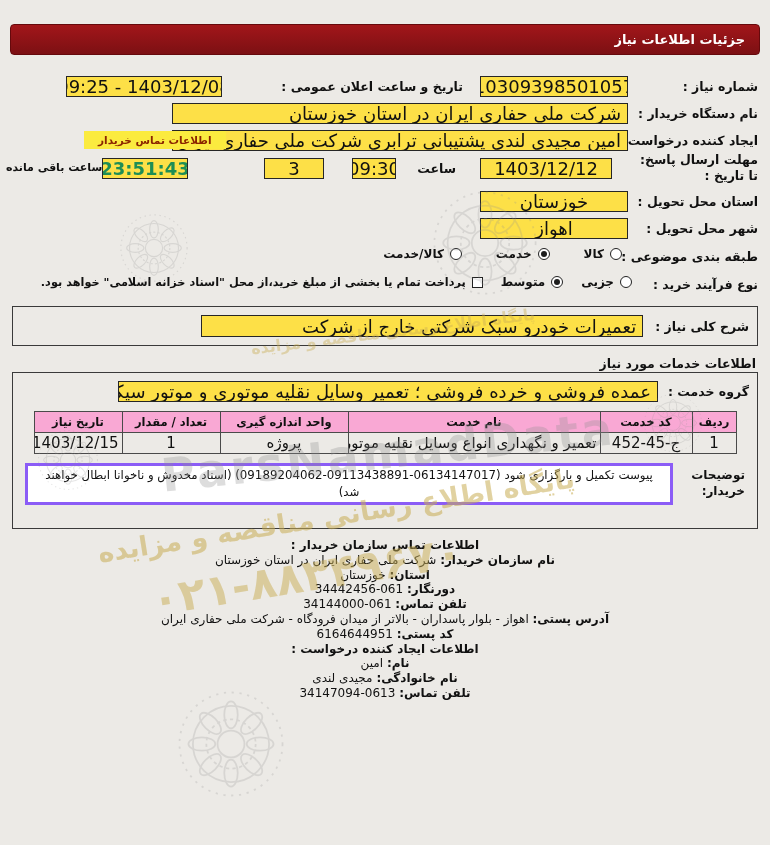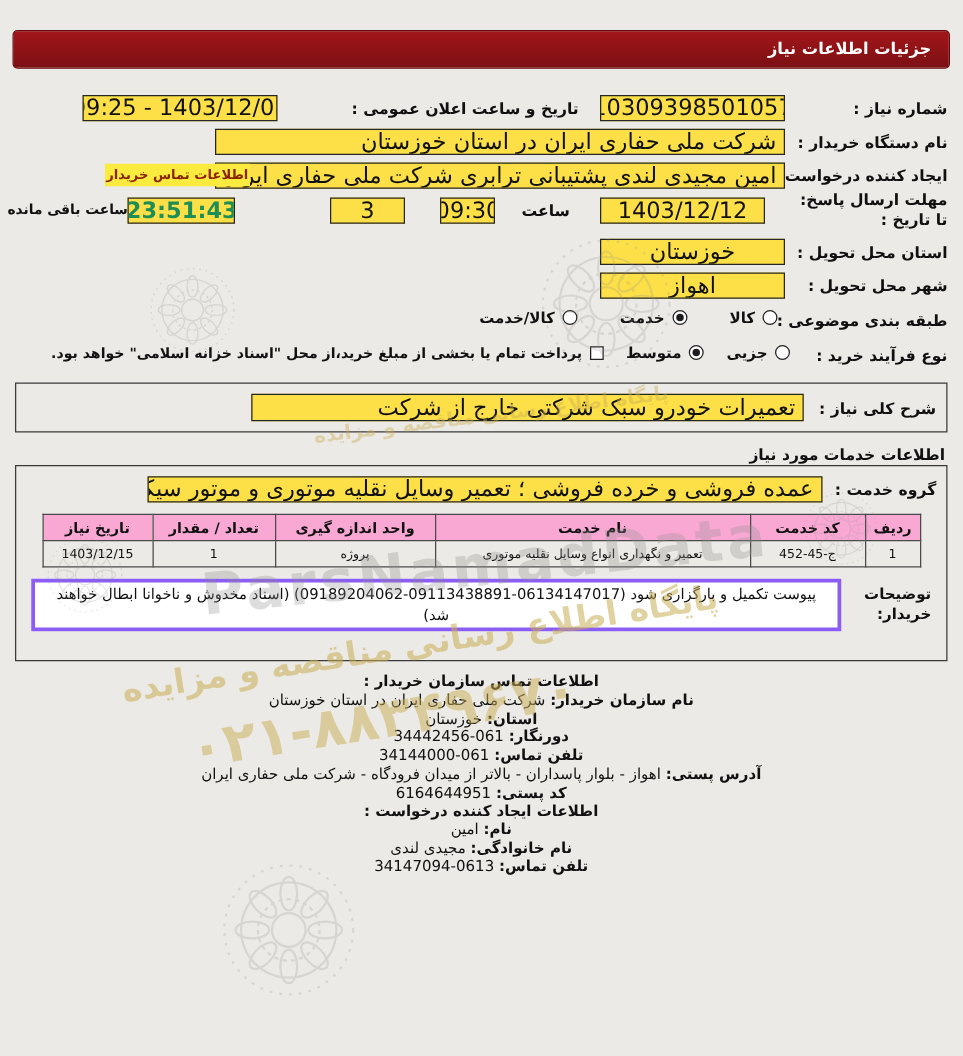--- a/index.html
+++ b/index.html
@@ -25,38 +25,38 @@
   .inp{
     background:#fde047;border:1px solid #262626;height:21px;
     font-size:18px;display:flex;align-items:center;
     padding:0 6px;overflow:hidden;white-space:nowrap;
   }
   .inp.center{justify-content:center}
   .ltr{direction:ltr;unicode-bidi:isolate}
   .green{color:#1E8E55;font-weight:bold}
   .link-yellow{
     background:#FBEB3F;color:#8B2500;font-weight:bold;font-size:10.5px;
-    padding:3px 1px;white-space:nowrap;cursor:pointer;
+    padding:3px 14px;white-space:nowrap;cursor:pointer;
   }
   .optrow{display:flex;align-items:center}
   .opt{display:flex;align-items:center;gap:6px}
   .optlbl{font-size:12px;font-weight:bold;white-space:nowrap}
   .radio{width:12px;height:12px;border:1px solid #222;border-radius:50%;background:#fff;display:inline-block;position:relative;flex:0 0 auto}
   .radio[data-selected="true"]::after{content:"";position:absolute;inset:2px;background:#1d1d1d;border-radius:50%}
   .checkbox{width:11px;height:11px;border:1px solid #222;background:#fff;display:inline-block;flex:0 0 auto}
   .cbx-text{font-size:11.3px;font-weight:bold;white-space:nowrap}
   .panel{border:1px solid #3A3A3A}
   .panel-inner{display:flex;align-items:center;height:100%;padding:0 8px;gap:12px}
   .sect-title{font-weight:bold;font-size:12.5px}
   .box2{padding:8px}
   .grow-row{display:flex;align-items:center;gap:10px}
   .svc-table{border-collapse:collapse;margin:9px auto 0;direction:rtl;table-layout:fixed;width:702px}
   .svc-table th,.svc-table td{border:1px solid #4A4A4A;height:21px;text-align:center;padding:0 3px;overflow:hidden;white-space:nowrap}
   .svc-table th{background:#f9a8d4;font-weight:bold;font-size:11.5px}
-  .svc-table td{font-size:10px;background:transparent}
+  .svc-table td{font-size:15px;background:transparent}
   .notes-row{display:flex;align-items:center;gap:8px;margin-top:9px;padding:0 4px}
   .notes-lbl{font-weight:bold;font-size:12px;width:64px;text-align:right;line-height:1.3}
   .notes-box{
     flex:1;background:#fff;border:3px solid #8b5cf6;height:42px;
     display:flex;align-items:center;justify-content:center;text-align:center;
     font-size:11.8px;line-height:1.45;padding:2px 10px;
   }
   .contact{position:absolute;top:538px;left:0;right:0;text-align:center;font-size:12px;line-height:14.8px}
   .cline .cl-lbl{font-weight:bold}
   .ctitle{font-weight:bold}

